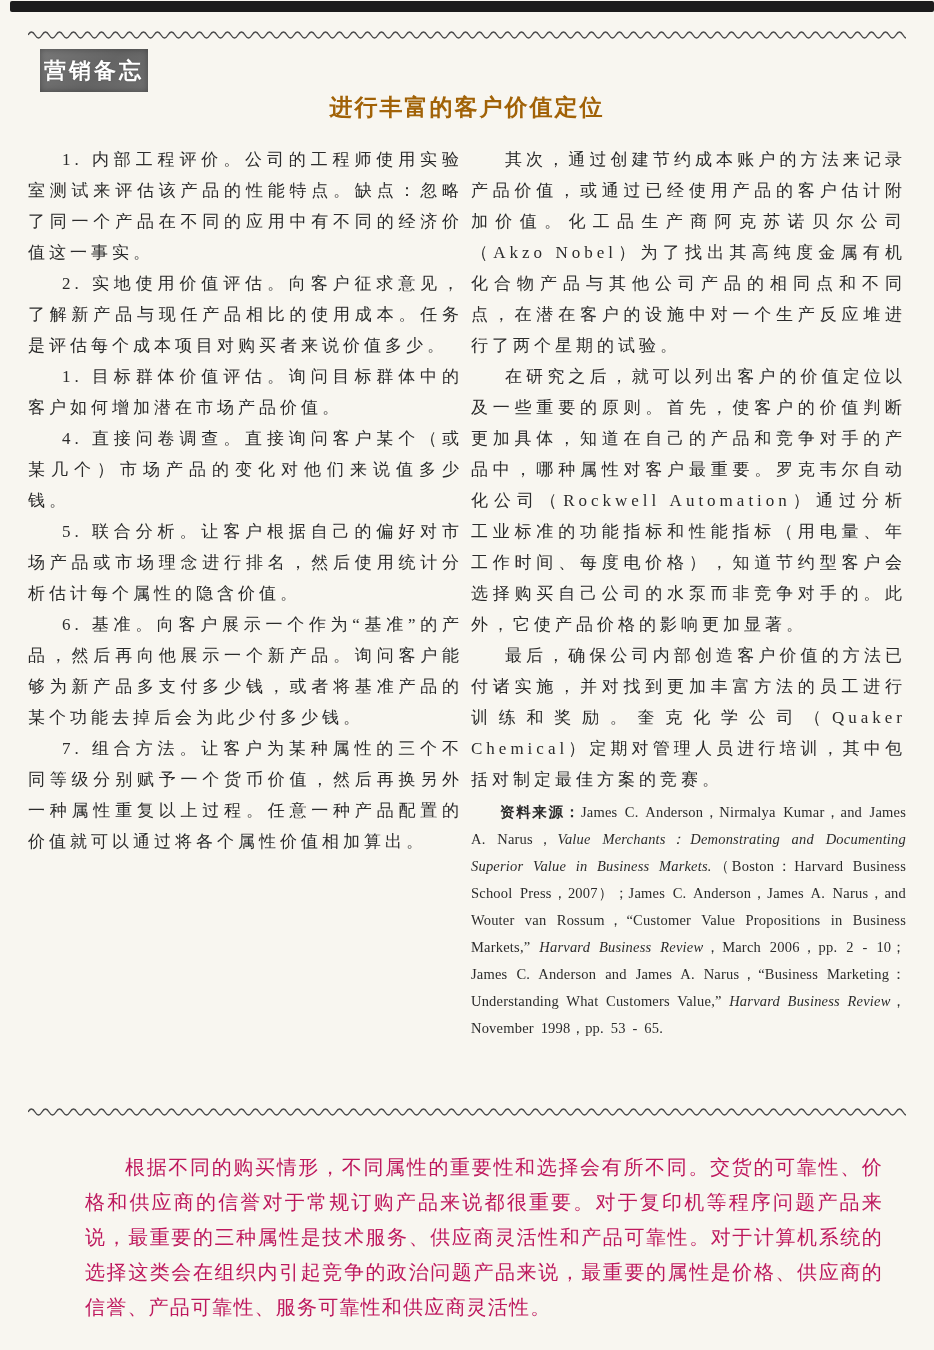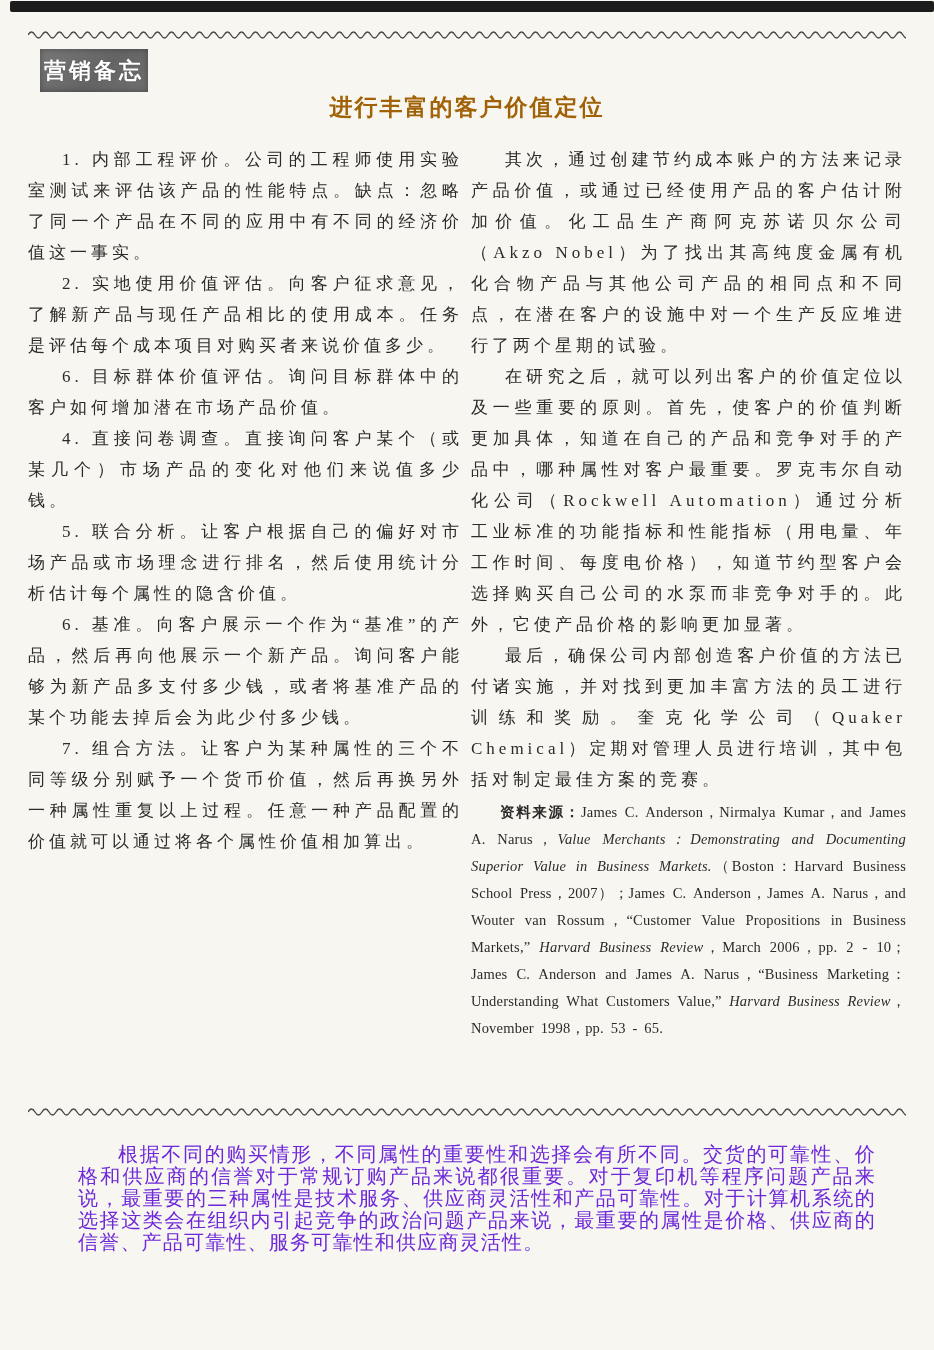--- a/index.html
+++ b/index.html
@@ -52,24 +52,24 @@
   .source{
     margin-top:4px !important;
     font-size:14.5px !important;line-height:27px !important;
     letter-spacing:0.2px !important;word-spacing:3px;
     text-align:justify;
   }
   .source b{letter-spacing:1px;}
   .source i{font-style:italic;}
   .footer-para{
     position:absolute;top:1143px;left:78px;width:798px;
-    margin:0;
-    font-size:20px;line-height:22px;letter-spacing:1.2px;
+    margin:7px;
+    font-size:20px;line-height:35px;letter-spacing:1.2px;
     text-align:justify;text-justify:inter-character;
-    text-indent:2em;color:#6d28d9;
+    text-indent:2em;color:#be185d;
   }
 </style>
 </head>
 <body>
 
 <div class="page">
 
   <div class="top-bar"></div>
 
   <svg class="wave wave-top" viewBox="0 0 878 12" aria-hidden="true">
@@ -79,21 +79,21 @@
   <div class="badge">
     <span>营销备忘</span>
   </div>
 
   <h1 class="title">进行丰富的客户价值定位</h1>
 
   <div class="columns">
     <div class="col">
       <p class="indent">1. 内部工程评价。公司的工程师使用实验室测试来评估该产品的性能特点。缺点：忽略了同一个产品在不同的应用中有不同的经济价值这一事实。</p>
       <p class="indent">2. 实地使用价值评估。向客户征求意见，了解新产品与现任产品相比的使用成本。任务是评估每个成本项目对购买者来说价值多少。</p>
-      <p class="indent">6. 目标群体价值评估。询问目标群体中的客户如何增加潜在市场产品价值。</p>
+      <p class="indent">1. 目标群体价值评估。询问目标群体中的客户如何增加潜在市场产品价值。</p>
       <p class="indent">4. 直接问卷调查。直接询问客户某个（或某几个）市场产品的变化对他们来说值多少钱。</p>
       <p class="indent">5. 联合分析。让客户根据自己的偏好对市场产品或市场理念进行排名，然后使用统计分析估计每个属性的隐含价值。</p>
       <p class="indent">6. 基准。向客户展示一个作为“基准”的产品，然后再向他展示一个新产品。询问客户能够为新产品多支付多少钱，或者将基准产品的某个功能去掉后会为此少付多少钱。</p>
       <p class="indent">7. 组合方法。让客户为某种属性的三个不同等级分别赋予一个货币价值，然后再换另外一种属性重复以上过程。任意一种产品配置的价值就可以通过将各个属性价值相加算出。</p>
     </div>
     <div class="col">
       <p class="indent">其次，通过创建节约成本账户的方法来记录产品价值，或通过已经使用产品的客户估计附加价值。化工品生产商阿克苏诺贝尔公司（Akzo Nobel）为了找出其高纯度金属有机化合物产品与其他公司产品的相同点和不同点，在潜在客户的设施中对一个生产反应堆进行了两个星期的试验。</p>
       <p class="indent">在研究之后，就可以列出客户的价值定位以及一些重要的原则。首先，使客户的价值判断更加具体，知道在自己的产品和竞争对手的产品中，哪种属性对客户最重要。罗克韦尔自动化公司（Rockwell Automation）通过分析工业标准的功能指标和性能指标（用电量、年工作时间、每度电价格），知道节约型客户会选择购买自己公司的水泵而非竞争对手的。此外，它使产品价格的影响更加显著。</p>
       <p class="indent">最后，确保公司内部创造客户价值的方法已付诸实施，并对找到更加丰富方法的员工进行训练和奖励。奎克化学公司（Quaker Chemical）定期对管理人员进行培训，其中包括对制定最佳方案的竞赛。</p>
       <p class="source indent"><b>资料来源：</b><span>James C. Anderson，Nirmalya Kumar，and James A. Narus，</span><i>Value Merchants：Demonstrating and Documenting Superior Value in Business Markets.</i><span>（Boston：Harvard Business School Press，2007）；James C. Anderson，James A. Narus，and Wouter van Rossum，“Customer Value Propositions in Business Markets,” </span><i>Harvard Business Review</i><span>，March 2006，pp. 2 - 10；James C. Anderson and James A. Narus，“Business Marketing：Understanding What Customers Value,” </span><i>Harvard Business Review</i><span>，November 1998，pp. 53 - 65.</span></p>

